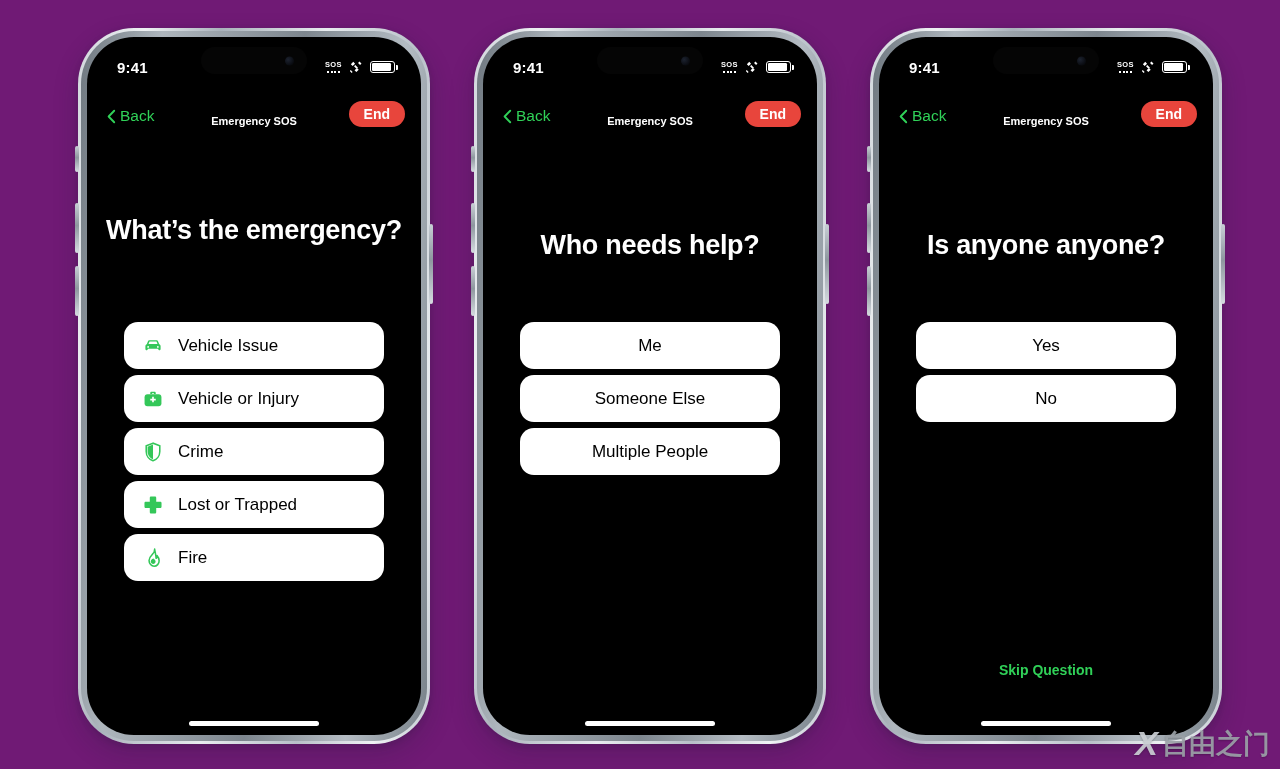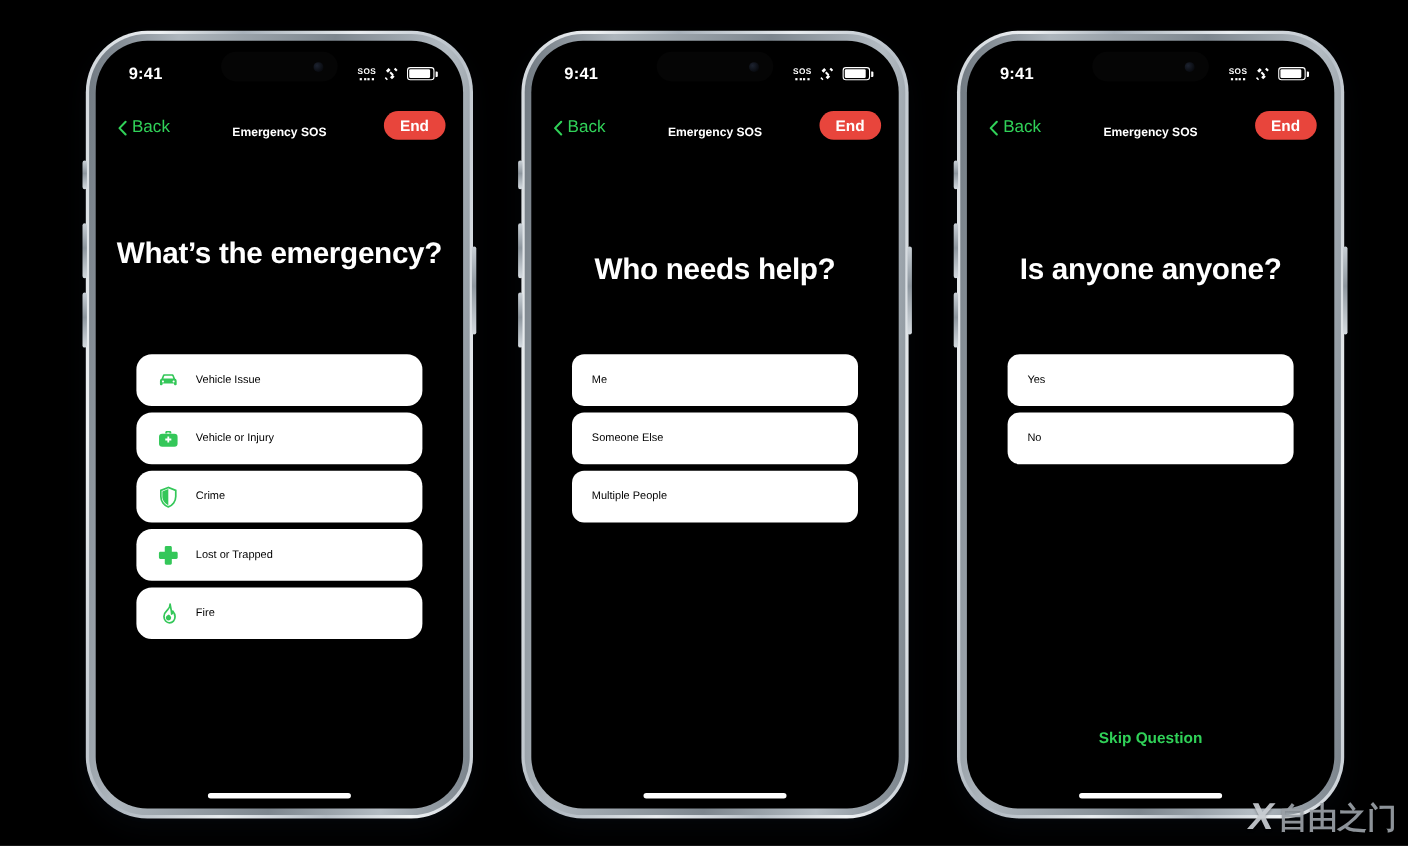--- a/index.html
+++ b/index.html
@@ -1,21 +1,21 @@
 <!DOCTYPE html>
 <html><head>
 <meta charset="utf-8">
 <style>
   * { margin:0; padding:0; box-sizing:border-box; }
   html, body {
     width:1280px; height:769px; overflow:hidden;
     background:#f7f7f7;
     font-family:"Liberation Sans", sans-serif;
   }
-  .stage { position:relative; width:1280px; height:769px; background:#000000; }
+  .stage { position:relative; width:1280px; height:769px; background:#701a75; }
 
   
   .phone { position:absolute; top:28px; width:352px; height:716px; }
   .phone.p1 { left:78px; }
   .phone.p2 { left:474px; }
   .phone.p3 { left:870px; }
 
   .frame {
     position:absolute; inset:0; border-radius:56px;
     background:linear-gradient(100deg,#cfd5da 0%,#eef1f3 14%,#a9b2bb 30%,#e8ecef 52%,#b8c0c8 72%,#f0f3f5 88%,#c3cad1 100%);
@@ -92,23 +92,23 @@
   .q-pos1 { margin-top:88px; }
   .q-pos2 { margin-top:103px; }
 
   .options { position:absolute; left:0; right:0; padding:0 37px; }
   .opt-pos1 { top:195px; }
   .opt-pos2 { top:195px; }
   .option {
     display:flex; align-items:center; background:#fff; color:#000;
     border:none; width:100%; cursor:pointer;
     height:47px; border-radius:14px; margin-bottom:6px;
-    font-size:10px; padding:0 18px;
-  }
-  .option.centered { font-weight:500;border-radius:11px; }
+    font-size:17px; padding:0 18px;
+  }
+  .option.centered { justify-content:center; font-weight:500; }
   .option .ic { width:22px; height:22px; margin-right:14px; flex:0 0 22px; display:block; }
   .option .lbl { white-space:nowrap; }
 
   .skip {
     position:absolute; left:0; right:0; bottom:57px; text-align:center;
     color:#30d158; font-size:14px; font-weight:bold;
     background:none; border:none; cursor:pointer;
   }
   .home-ind {
     position:absolute; left:50%; transform:translateX(-50%); bottom:9px;

